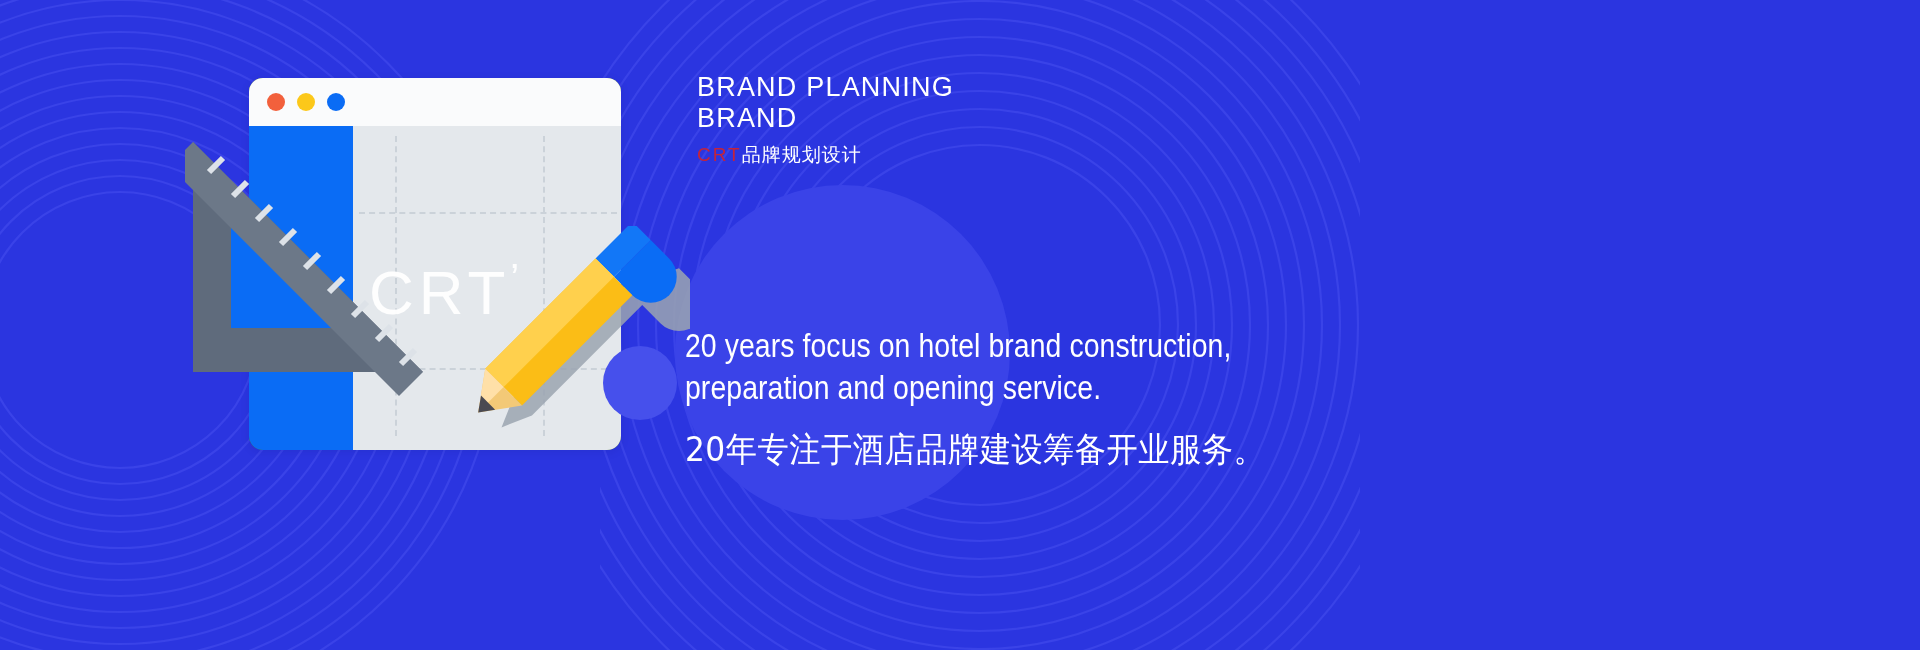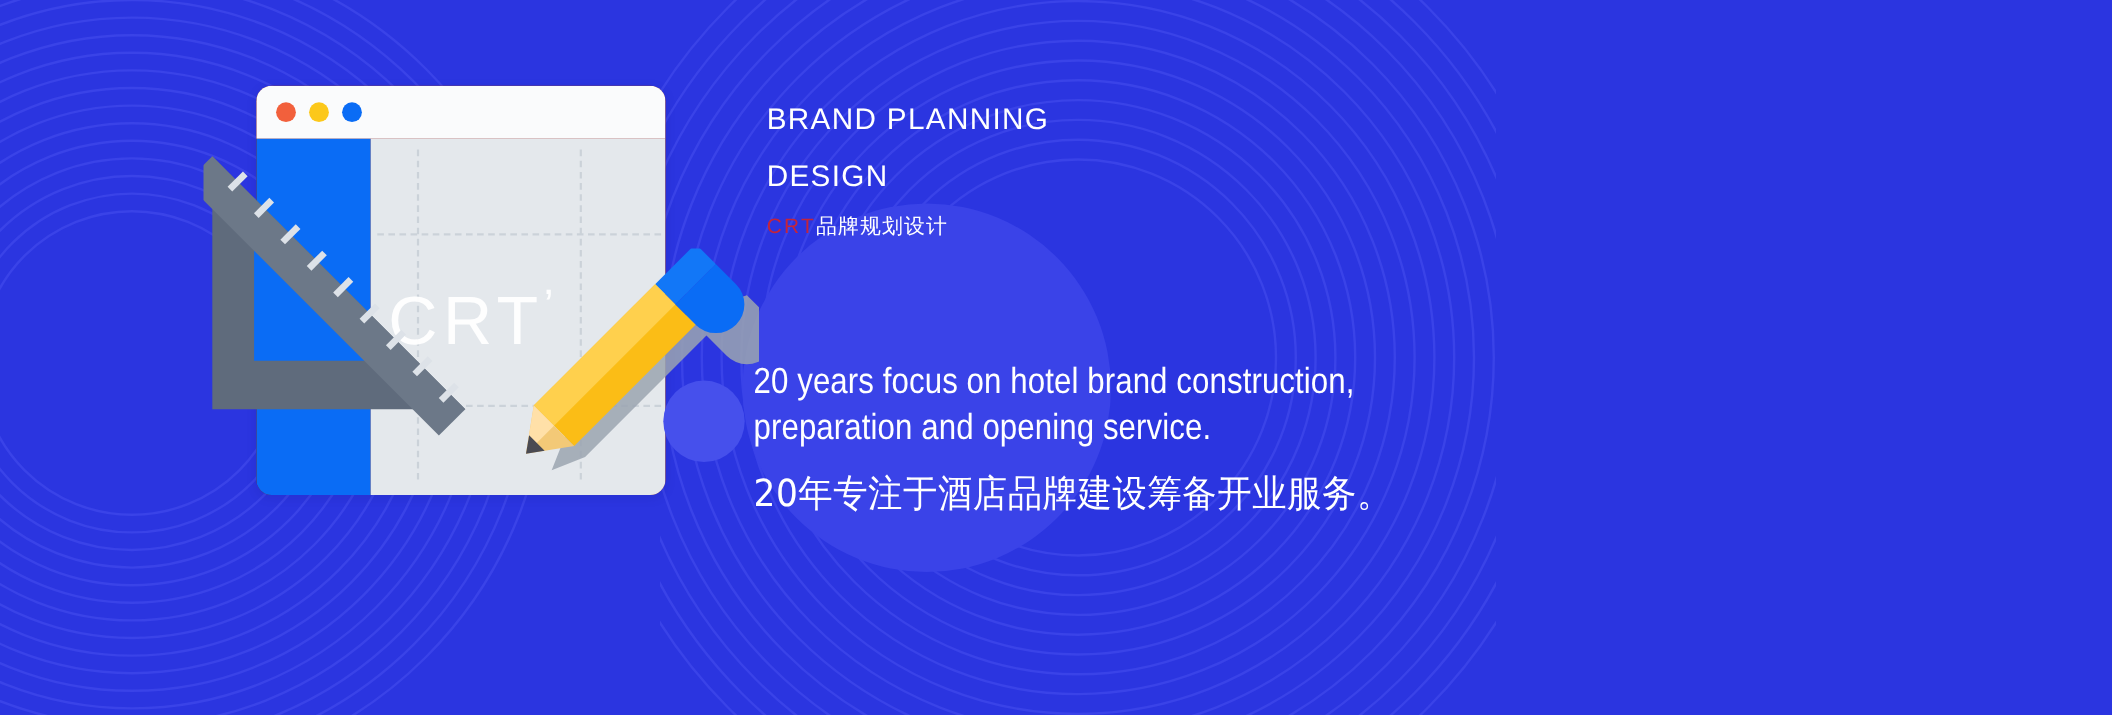--- a/index.html
+++ b/index.html
@@ -27,24 +27,24 @@
   }
 
   
   #illustration {
     position:absolute; left:185px; top:78px;
     width:500px; height:390px;
   }
 
   
   .window-card {
-    position:absolute; left:48px; top:0px;
+    position:absolute; left:64px; top:0px;
     width:372px; height:372px;
     border-radius:14px;
-    background:#7f1d1d;
+    background:#4d7c0f;
     overflow:hidden;
     box-shadow:0 2px 10px rgba(10,20,90,.10);
   }
   .window-header {
     position:absolute; left:0; top:0;
     width:100%; height:48px;
     background:#FAFBFC;
   }
   .dot { position:absolute; top:15px; width:18px; height:18px; border-radius:50%; }
   .dot-1 { left:18px; background:#F2603C; }
@@ -92,24 +92,23 @@
     width:74px; height:74px; border-radius:50%;
     background:#4650EC;
   }
 
   
   #headline-block { position:absolute; left:697px; top:72px; width:700px; }
   .headline {
     color:#FFFFFF; font-size:27px; letter-spacing:1.2px;
     line-height:1.16; font-weight:400;
     font-family:"Liberation Sans",sans-serif;
-    margin-top:21px;
   }
   .subhead {
-    margin-top:19px; font-size:19px; line-height:1.2;
+    margin-top:9px; font-size:19px; line-height:1.2;
     color:#FFFFFF; letter-spacing:1px;
     font-family:"Liberation Sans","DejaVu Sans",sans-serif;
   }
   .subhead .crt-red { color:#C4243B; letter-spacing:2px; }
 
   #tagline-block { position:absolute; left:685px; top:325px; width:880px; }
   .tagline-en {
     color:#FFFFFF; font-size:33px; line-height:1.28;
     font-weight:400; letter-spacing:.1px;
     transform:scaleX(.86); transform-origin:left center;
@@ -241,21 +240,21 @@
           <path d="M52 206 h26 v36 Z" fill="#FFE0A8"></path>
 
           <path d="M68 228 h20 l-10 14 Z" fill="#4A4A52"></path>
         </g>
       </svg>
     </div>
   </div>
 
   <div id="headline-block">
     <div class="headline">BRAND PLANNING</div>
-    <div class="headline">DESIGN</div>
+    <div class="headline">BRAND</div>
     <div class="subhead">
       <span class="crt-red">CRT</span><span>品牌规划设计</span>
     </div>
   </div>
 
   <div id="tagline-block">
     <div class="tagline-en">20 years focus on hotel brand construction,</div>
     <div class="tagline-en">preparation and opening service.</div>
     <div class="tagline-cn">20年专注于酒店品牌建设筹备开业服务。</div>
   </div>

